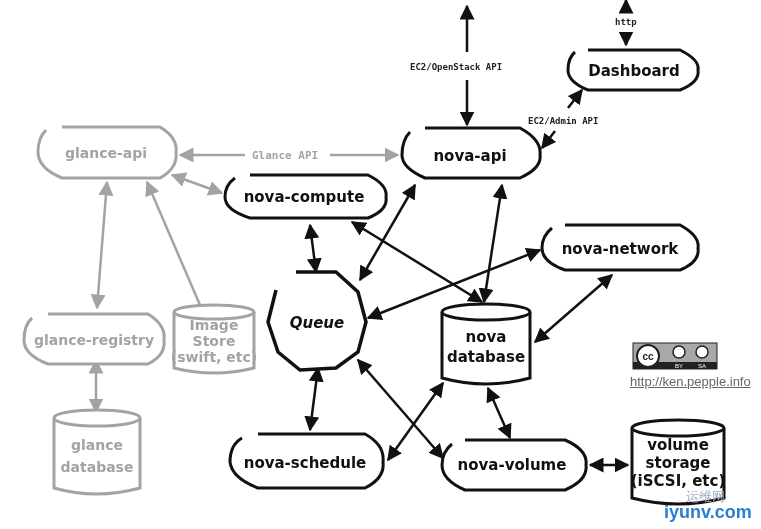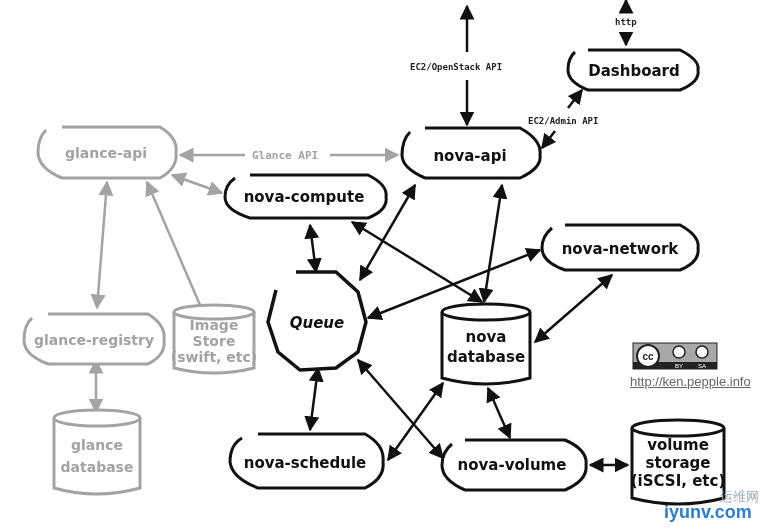--- a/index.html
+++ b/index.html
@@ -5,21 +5,21 @@
   html, body { margin: 0; padding: 0; background: #ffffff; }
   body { width: 761px; height: 529px; position: relative; overflow: hidden; font-family: "DejaVu Sans", sans-serif; }
   #diagram { position: absolute; left: 0; top: 0; width: 761px; height: 529px; }
   .node-label { font-family: "DejaVu Sans", sans-serif; font-weight: bold; }
   .black-label { fill: #111; font-size: 15px; }
   .gray-label { fill: #a3a3a3; font-size: 14px; }
   .edge-label { font-family: "DejaVu Sans Mono", monospace; font-size: 9px; fill: #222; font-weight: bold; }
   .edge-label-gray { font-family: "DejaVu Sans Mono", monospace; font-size: 11px; fill: #a3a3a3; font-weight: bold; }
   .cc-url { position: absolute; left: 630px; top: 374px; font-family: "Liberation Sans", sans-serif; font-size: 13px; color: #666; text-decoration: underline; }
   .watermark { position: absolute; left: 660px; top: 488px; font-family: "Liberation Sans", sans-serif; }
-  .wm-top { font-size: 13px; color: #9ab; position: absolute; left: 60px; top: 0; white-space: nowrap; }
+  .wm-top { font-size: 13px; color: #9ab; position: absolute; left: 26px; top: 0; white-space: nowrap; }
   .wm-bottom { font-size: 18px; color: #2a7fd0; font-weight: bold; position: absolute; left: 4px; top: 14px; white-space: nowrap; text-align: center; }
 </style>
 </head>
 <body>
 
 <svg id="diagram" viewBox="0 0 761 529" xmlns="http://www.w3.org/2000/svg">
   <defs>
     <marker id="ah" viewBox="0 0 10 10" refX="9" refY="5" markerWidth="6" markerHeight="6" orient="auto-start-reverse">
       <path d="M0,0 L10,5 L0,10 z" fill="#111"></path>
     </marker>

